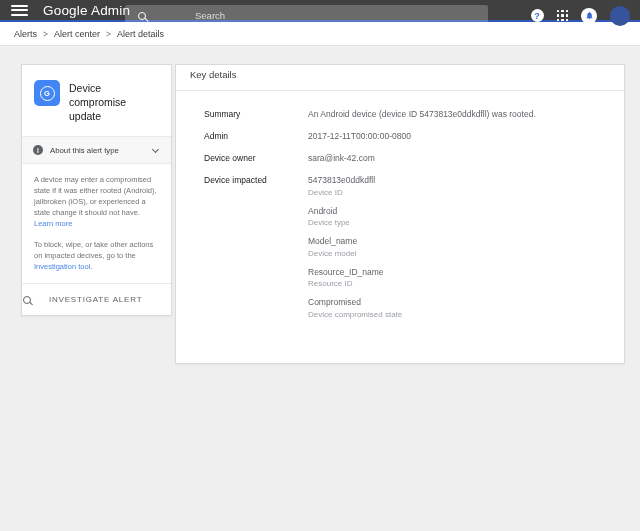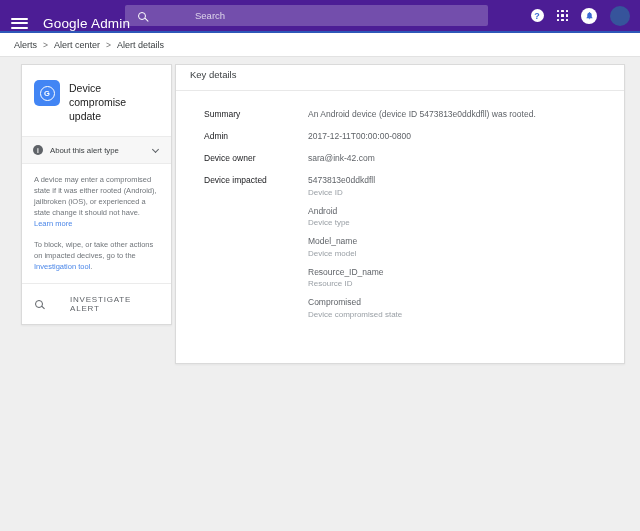--- a/index.html
+++ b/index.html
@@ -1,20 +1,20 @@
 <!DOCTYPE html>
 <html><head>
 <meta charset="utf-8">
 <style>
   * { margin:0; padding:0; box-sizing:border-box; }
   html,body { font-family:"Liberation Sans", sans-serif; }
   .page { position:relative; width:640px; height:531px; background:#efefef; overflow:hidden; }
 
   
-  .topbar { position:relative; height:33px; background:#4c1d95; border-bottom:2px solid #2e57b8; display:flex; align-items:flex-end; }
+  .topbar { position:relative; height:22px; background:#404040; border-bottom:2px solid #2e57b8; display:flex; align-items:center; }
   .hamburger { margin-left:11px; width:17px; cursor:pointer; }
   .hamburger span { display:block; height:2px; background:#fff; margin:2.5px 0; border-radius:1px; }
   .brand { color:#fff; font-size:13.5px; font-weight:500; margin-left:15px; letter-spacing:.2px; white-space:nowrap; }
   .searchbox { position:absolute; left:125px; top:5px; width:363px; height:21px; background:rgba(255,255,255,.22); border-radius:2px; display:flex; align-items:center; padding-left:13px;gap:36px; }
   .mag { position:relative; width:8px; height:8px; border:1.4px solid #fff; border-radius:50%; flex:none; }
   .mag::after { content:''; position:absolute; width:4.5px; height:1.4px; background:#fff; transform:rotate(45deg); right:-3.5px; bottom:-1.5px; border-radius:1px; }
   .search-input { flex:1; margin-left:13px; background:transparent; border:none; outline:none; color:#fff; font-size:9.5px; font-family:"Liberation Sans",sans-serif; }
   .search-input::placeholder { color:rgba(255,255,255,.75); }
   .topbar-right { position:absolute; right:10px; top:0; height:31px; display:flex; align-items:center; gap:13px; }
   .help-circle { width:13px; height:13px; background:#fff; border-radius:50%; display:flex; align-items:center; justify-content:center; color:#3a6bd4; font-size:9px; font-weight:bold; cursor:pointer; }
@@ -38,21 +38,21 @@
   .ac-icon { width:26px; height:26px; flex:none; background:#4285f4; border-radius:5px; display:flex; align-items:center; justify-content:center; }
   .ac-icon-circle { width:15px; height:15px; border:1.6px solid #fff; border-radius:50%; display:flex; align-items:center; justify-content:center; color:#fff; font-size:7.5px; font-weight:bold; }
   .ac-title { font-size:10.5px; font-weight:normal; color:#212121; line-height:14px; padding-top:1px; }
   .about-row { display:flex; align-items:center; gap:7px; background:#f7f7f7; border-top:1px solid #ebebeb; border-bottom:1px solid #ebebeb; padding:8px 11px; cursor:pointer; }
   .info-icon { width:10px; height:10px; background:#5f6368; border-radius:50%; color:#fff; font-size:6.5px; font-weight:bold; display:flex; align-items:center; justify-content:center; font-style:normal; flex:none; }
   .about-label { font-size:7.8px; color:#3c4043; flex:1; }
   .chevron { width:5px; height:5px; border-right:1.3px solid #5f6368; border-bottom:1.3px solid #5f6368; transform:rotate(45deg); margin-right:2px; margin-top:-2px; }
   .ac-body { padding:10px 12px 11px; font-size:7.5px; line-height:11px; color:#70757a; }
   .ac-body p + p { margin-top:10px; }
   .link { color:#4a86e8; text-decoration:none; cursor:pointer; }
-  .investigate-row { display:flex; align-items:center; gap:27px; border-top:1px solid #ebebeb; padding:11px 13px; cursor:pointer; }
+  .investigate-row { display:flex; align-items:center; gap:18px; border-top:1px solid #ebebeb; padding:11px 1px; cursor:pointer; }
   .mag-gray { position:relative; width:8px; height:8px; border:1.3px solid #5f6368; border-radius:50%; flex:none; }
   .mag-gray::after { content:''; position:absolute; width:4px; height:1.3px; background:#5f6368; transform:rotate(45deg); right:-3px; bottom:-1.5px; }
   .investigate-label { font-size:8px; color:#5f6368; letter-spacing:.8px; font-weight:500; }
 
   
   .key-card { position:absolute; left:175px; top:6px; width:450px; height:300px; background:#fff; border:1px solid #dadada; box-shadow:0 1px 2px rgba(0,0,0,.05); }
   .kc-header { padding:4px 14px 10px; font-size:9.5px; color:#3c4043; border-bottom:1px solid #e8e8e8; }
   .kc-body { padding:18px 28px 0; }
   .kd-row { display:flex; margin-bottom:12px; }
   .kd-label { width:104px; flex:none; font-size:8.5px; color:#202124; font-weight:500; }

